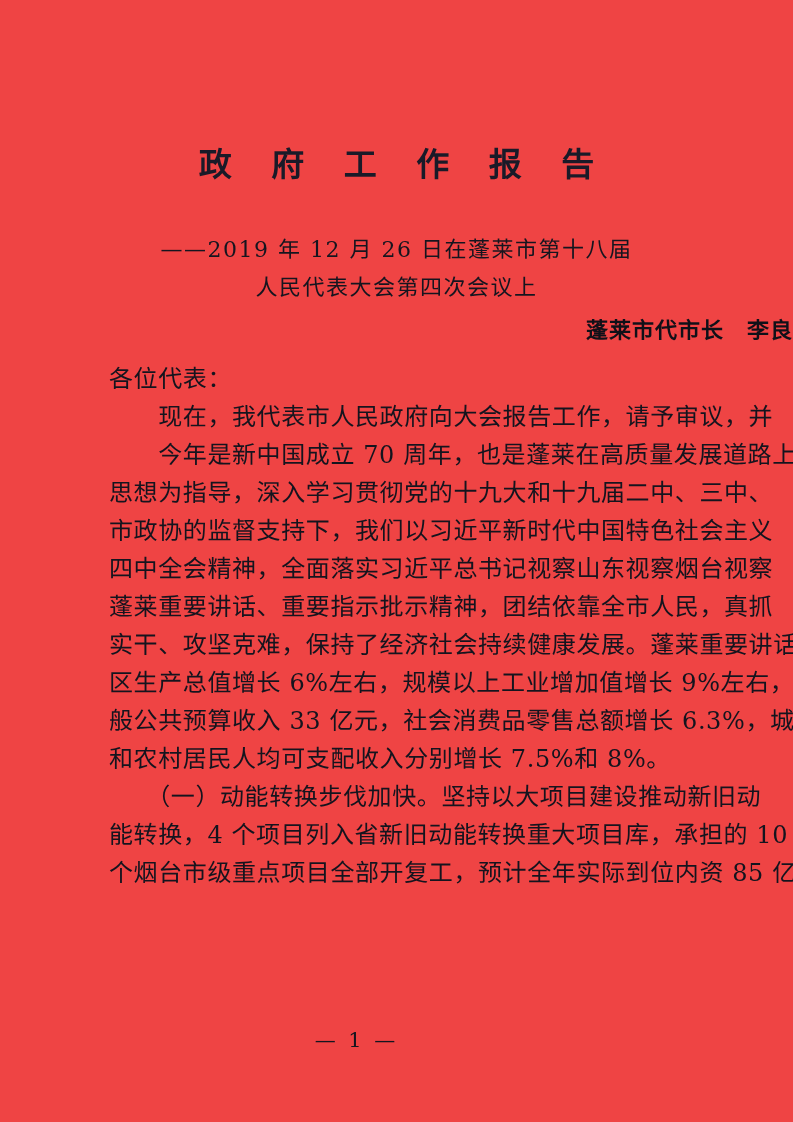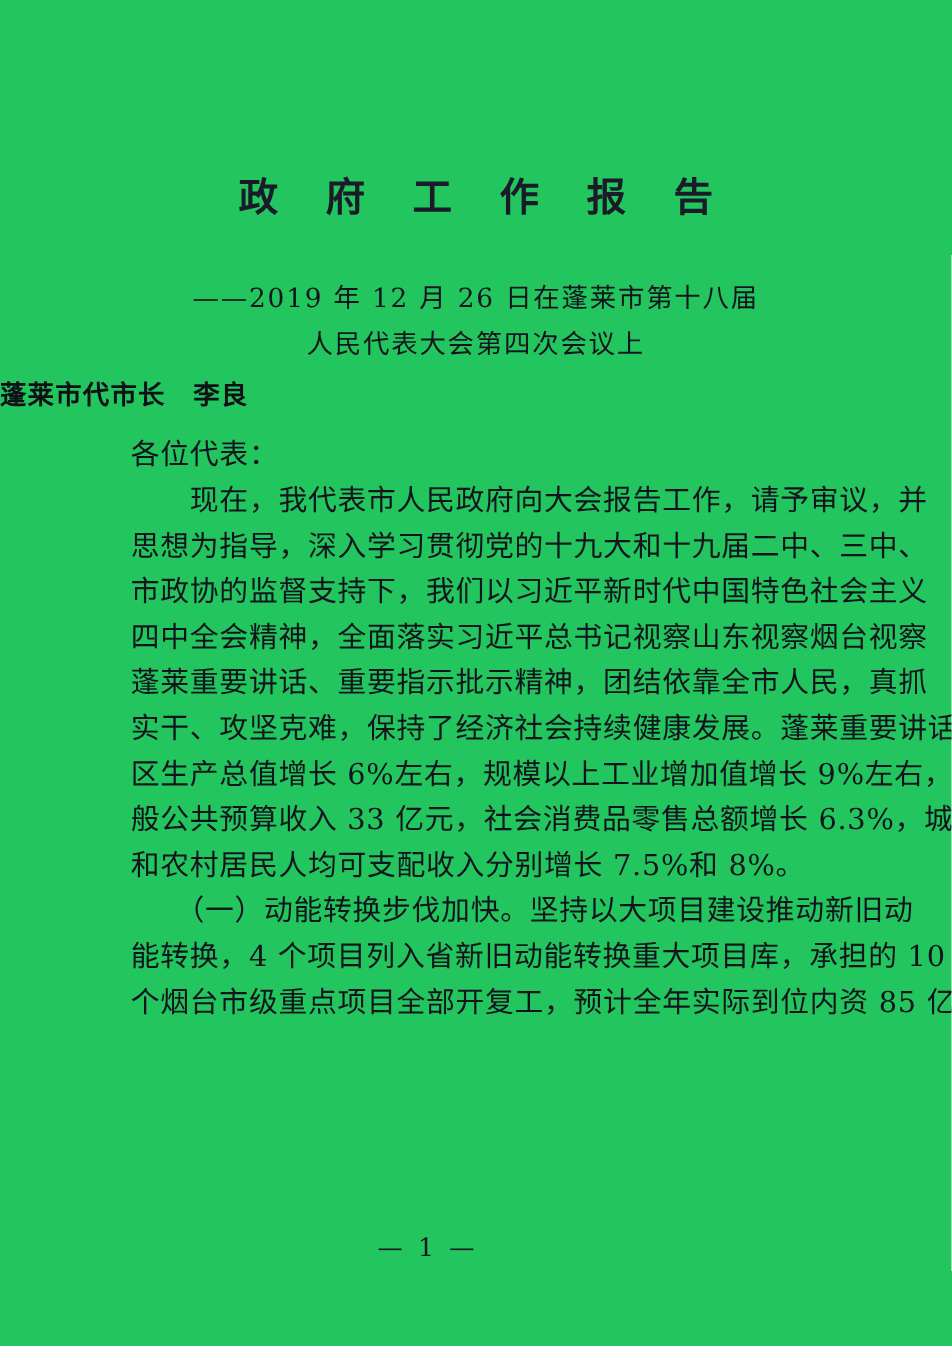--- a/index.html
+++ b/index.html
@@ -8,21 +8,21 @@
     padding: 0;
     background: #ffffff;
   }
   body {
     font-family: "DejaVu Serif", "Liberation Serif", serif;
   }
   .page {
     position: relative;
     width: 793px;
     height: 1122px;
-    background: #22c55e;
+    background: #ef4444;
     overflow: hidden;
     box-sizing: border-box;
   }
 
   
   .doc-title {
     position: absolute;
     left: 0;
     top: 143px;
     width: 793px;
@@ -52,21 +52,21 @@
     color: #15151f;
     white-space: pre;
   }
 
   
   .speaker-line {
     position: absolute;
     left: 0;
     top: 314px;
     width: 793px;
-    text-align: left;
+    text-align: right;
     font-family: "DejaVu Sans", "Liberation Sans", sans-serif;
     font-weight: bold;
     font-size: 22px;
     line-height: 34px;
     letter-spacing: 1px;
     color: #101018;
     white-space: pre;
   }
 
   
@@ -120,20 +120,21 @@
   <div class="subtitle-block">
     <div class="subtitle-line">——2019 年 12 月 26 日在蓬莱市第十八届</div>
     <div class="subtitle-line">人民代表大会第四次会议上</div>
   </div>
 
   <div class="speaker-line">蓬莱市代市长　李良</div>
 
   <div class="body-block" id="body-block">
       <div class="line">各位代表：</div>
       <div class="line">　　现在，我代表市人民政府向大会报告工作，请予审议，并</div>
+      <div class="line">　　今年是新中国成立 70 周年，也是蓬莱在高质量发展道路上</div>
       <div class="line">思想为指导，深入学习贯彻党的十九大和十九届二中、三中、</div>
       <div class="line">市政协的监督支持下，我们以习近平新时代中国特色社会主义</div>
       <div class="line">四中全会精神，全面落实习近平总书记视察山东视察烟台视察</div>
       <div class="line">蓬莱重要讲话、重要指示批示精神，团结依靠全市人民，真抓</div>
       <div class="line">实干、攻坚克难，保持了经济社会持续健康发展。蓬莱重要讲话</div>
       <div class="line">区生产总值增长 6%左右，规模以上工业增加值增长 9%左右，一</div>
       <div class="line">般公共预算收入 33 亿元，社会消费品零售总额增长 6.3%，城镇</div>
       <div class="line">和农村居民人均可支配收入分别增长 7.5%和 8%。</div>
       <div class="line">　　（一）动能转换步伐加快。坚持以大项目建设推动新旧动</div>
       <div class="line">能转换，4 个项目列入省新旧动能转换重大项目库，承担的 10</div>

